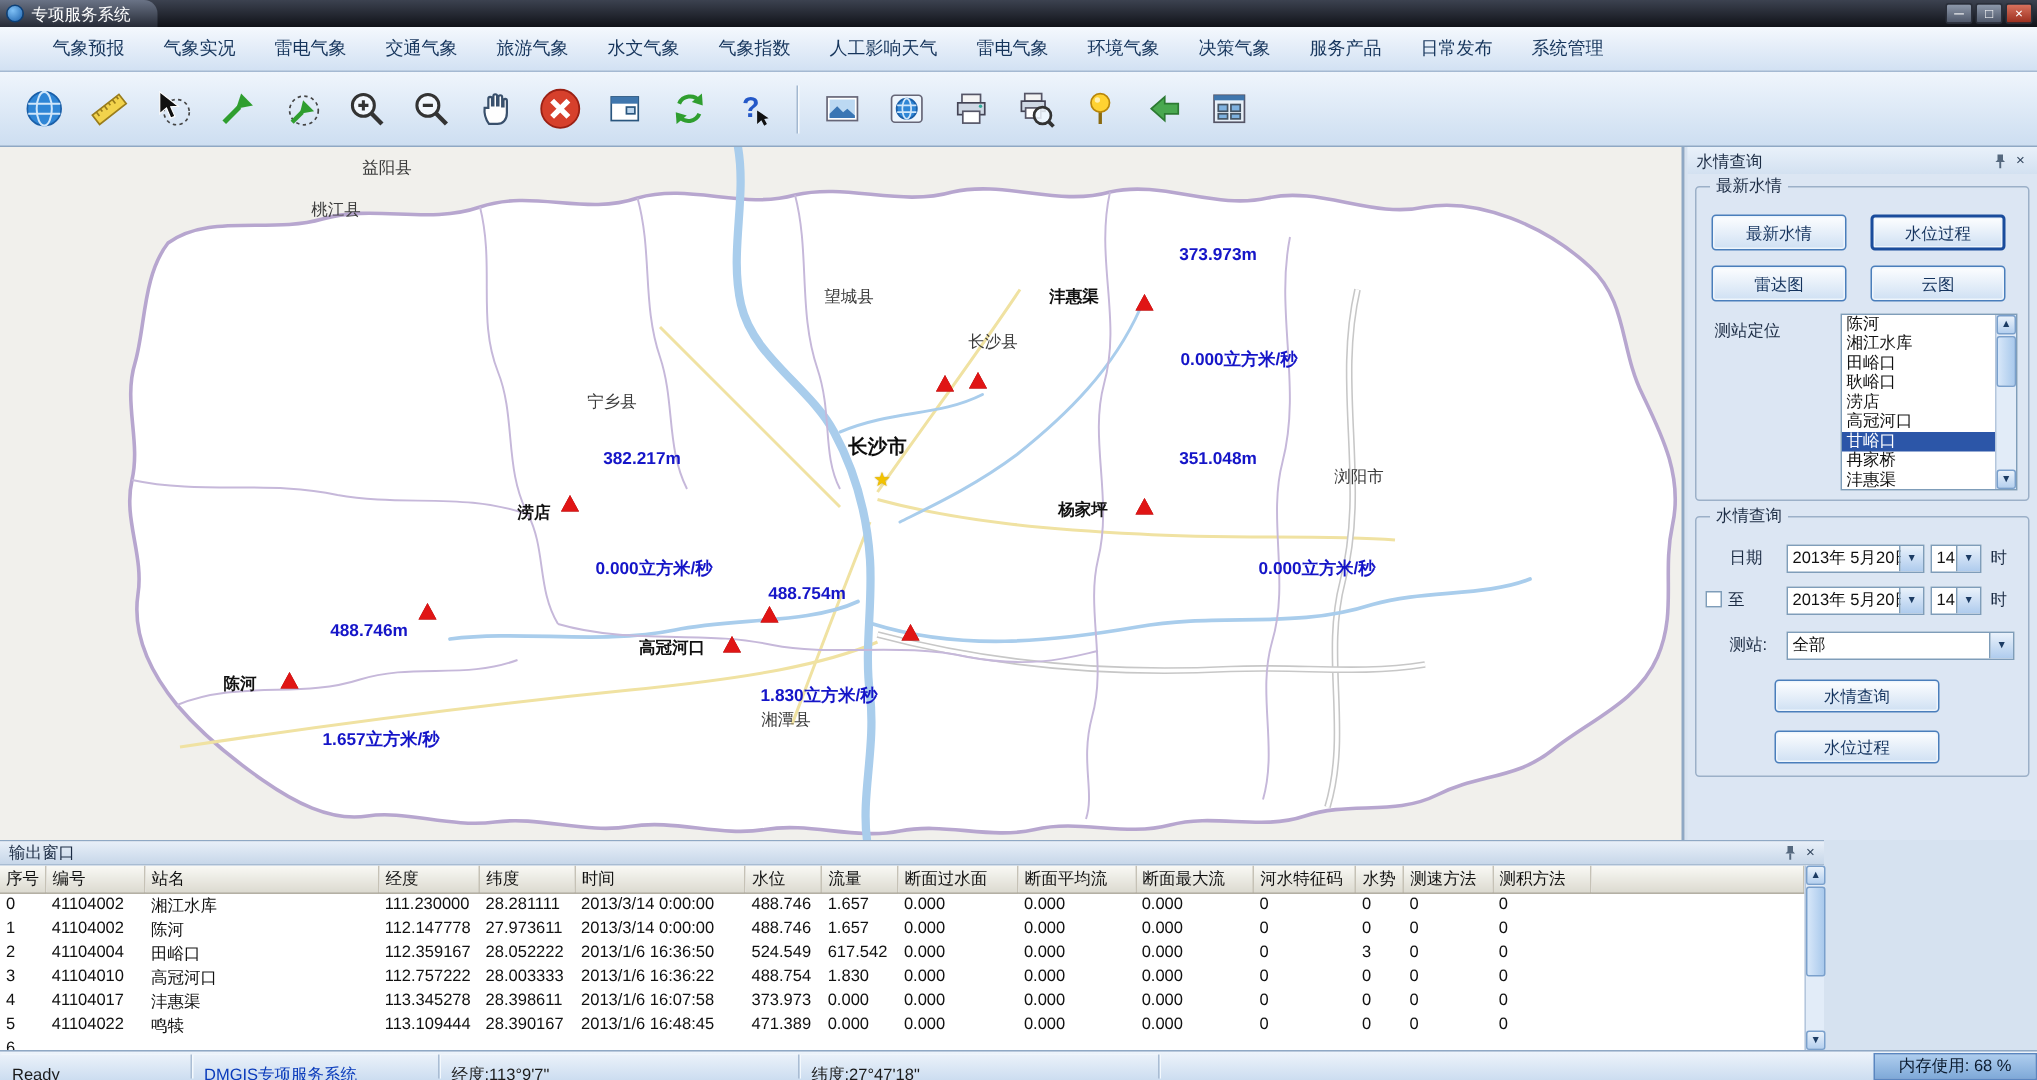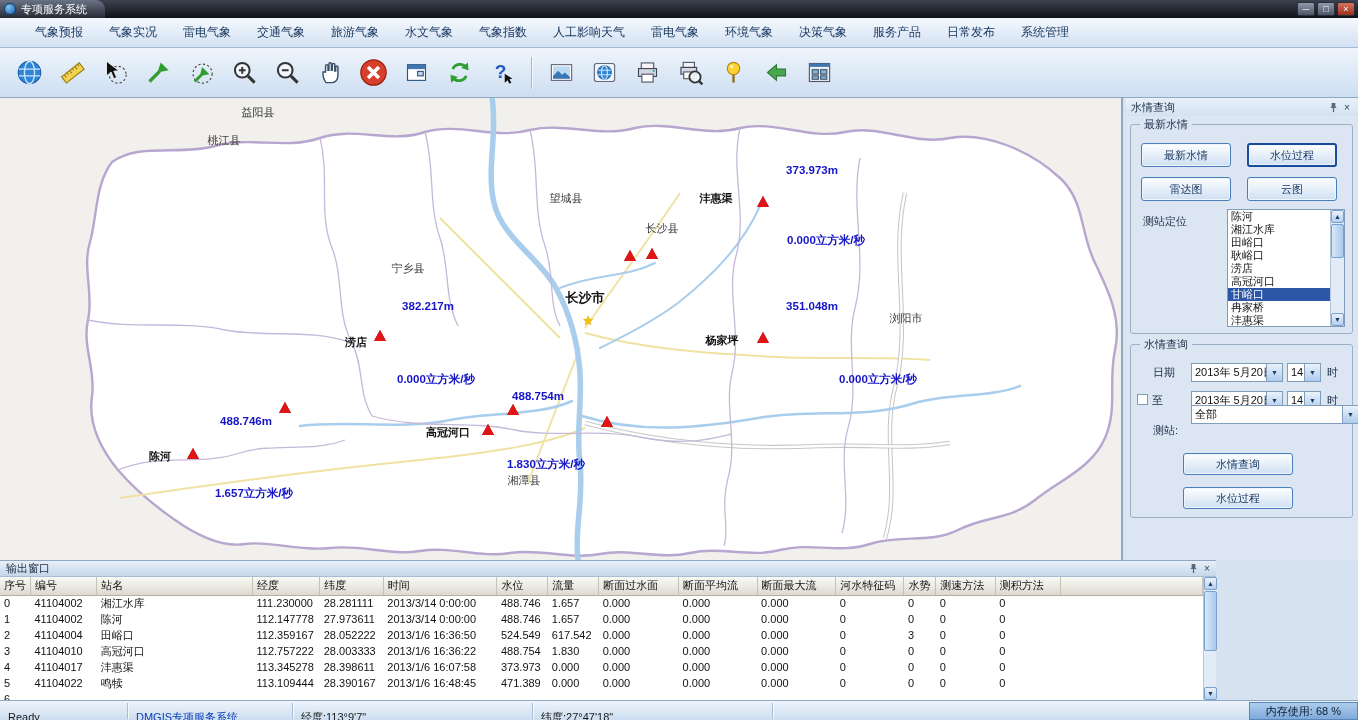--- a/index.html
+++ b/index.html
@@ -371,21 +371,21 @@
     <div class="combo" style="left:156px;top:18px;width:34px"><span>14</span><span class="dd">▼</span></div>
     <span class="plabel" style="left:196px;top:21px">时</span>
 
     <span class="checkbox" style="left:6px;top:49px"></span>
     <span class="plabel" style="left:21px;top:49px">至</span>
     <div class="combo" style="left:60px;top:46px;width:92px"><span>2013年 5月20日</span><span class="dd">▼</span></div>
     <div class="combo" style="left:156px;top:46px;width:34px"><span>14</span><span class="dd">▼</span></div>
     <span class="plabel" style="left:196px;top:49px">时</span>
 
     <span class="plabel" style="left:22px;top:79px">测站:</span>
-    <div class="combo" style="left:60px;top:60px;width:168px"><span>全部</span><span class="dd">▼</span></div>
+    <div class="combo" style="left:60px;top:76px;width:152px"><span>全部</span><span class="dd">▼</span></div>
 
     <div class="xpbtn small" style="left:52px;top:108px;width:110px">水情查询</div>
     <div class="xpbtn small" style="left:52px;top:142px;width:110px">水位过程</div>
   </div>
 </div>
 
 <div class="output">
   <div class="out-hdr">
     <span class="ttl">输出窗口</span>
     <span class="phicon">

